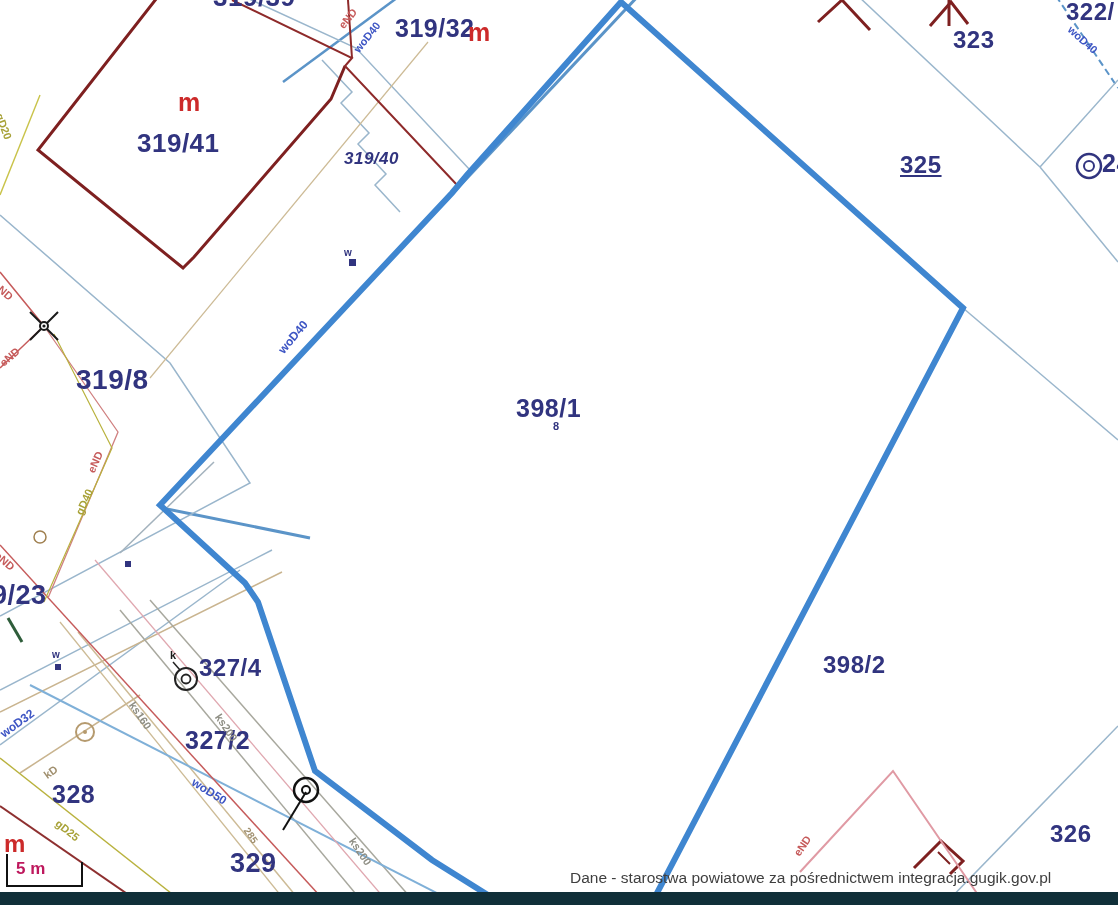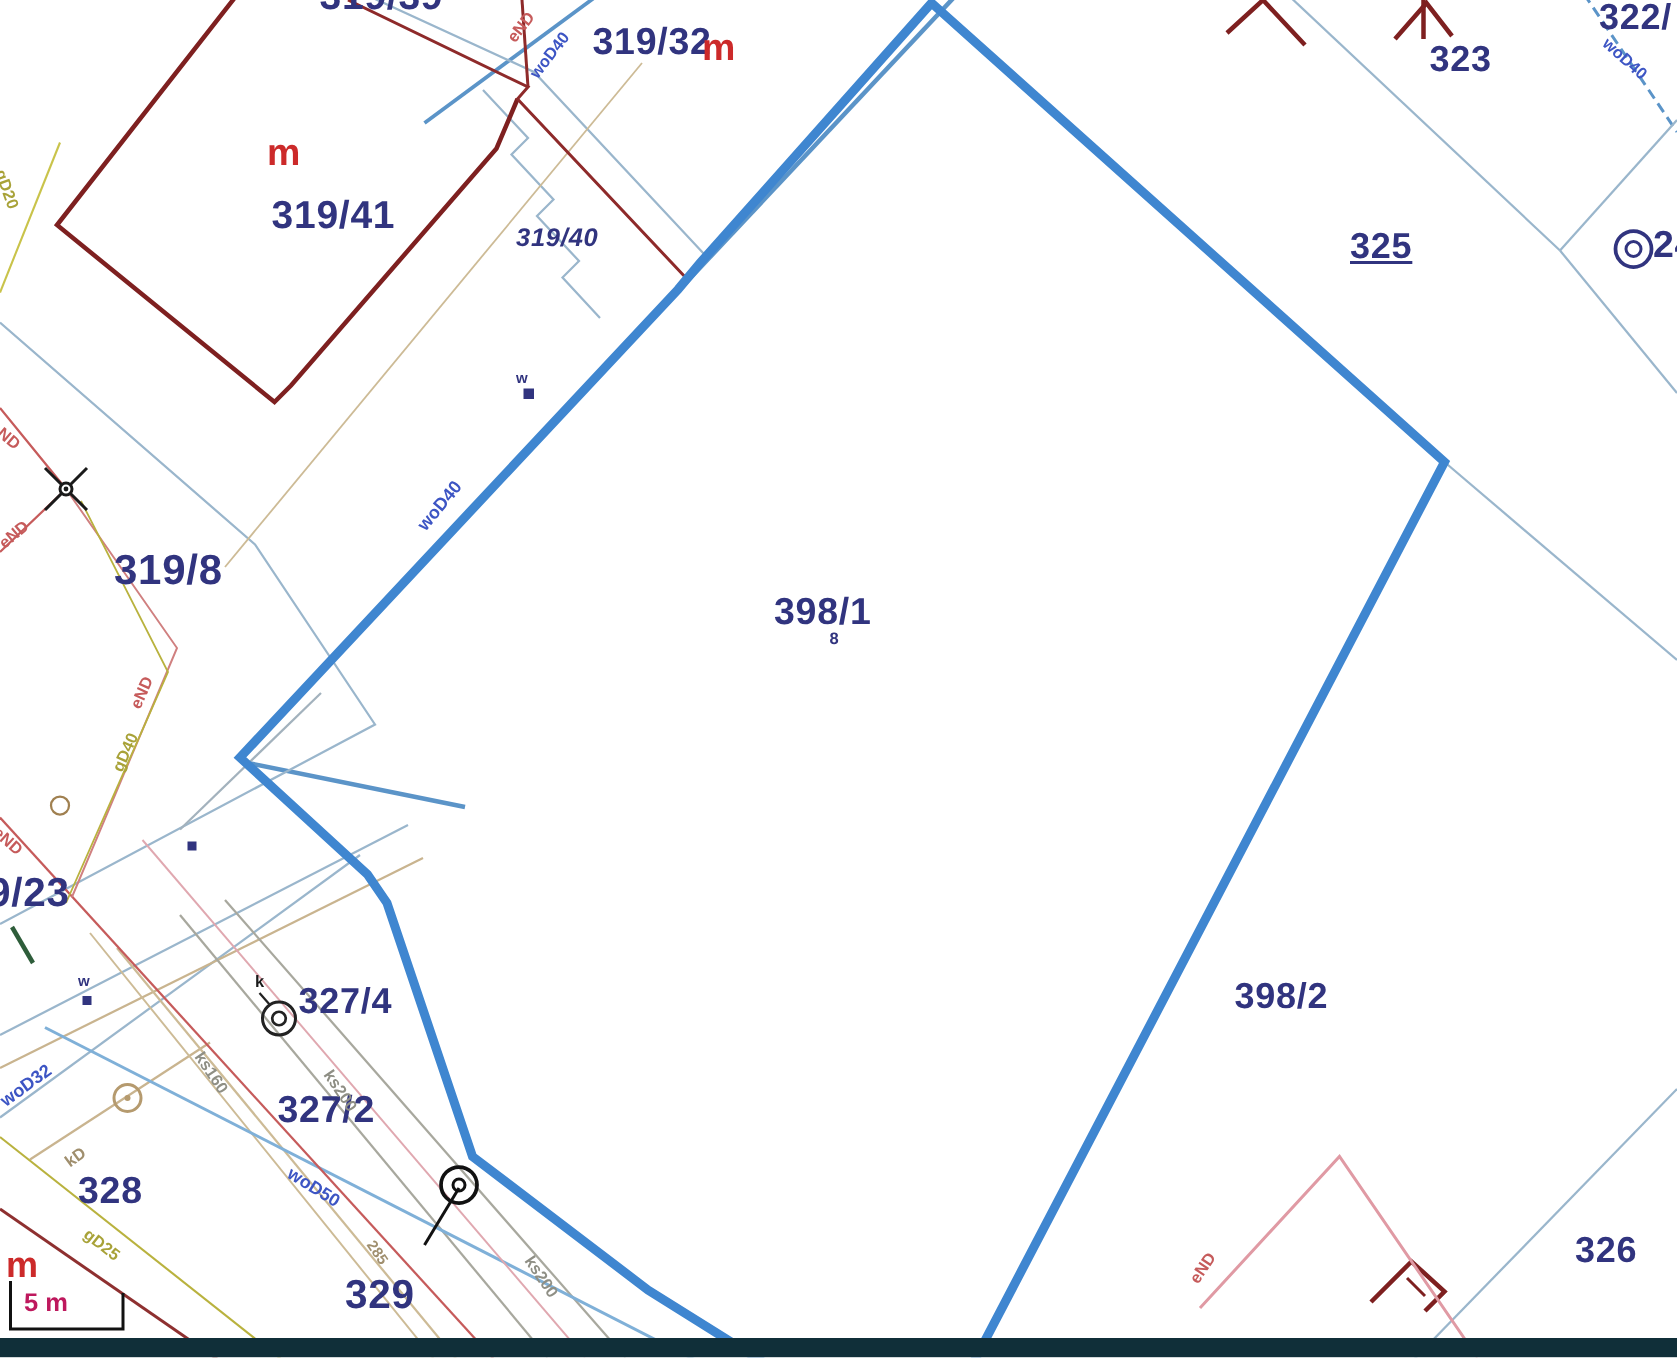--- a/index.html
+++ b/index.html
@@ -129,21 +129,21 @@
         <rect x="55" y="664" width="6" height="6"></rect>
         <rect x="125" y="561" width="6" height="6"></rect>
       </g>
     </g>
 
     <path d="M 7,854 L 7,886 L 82,886 L 82,862" stroke="#111111" stroke-width="2" fill="none"></path>
   </svg>
 
   <div class="lbl parcel" style="left:213px;top:-16px;font-size:26px;">319/39</div>
   <div class="lbl parcel" style="left:395px;top:16px;font-size:25px;">319/32</div>
-  <div class="lbl parcel" style="left:137px;top:130px;font-size:26px;margin-left:44px;">319/41</div>
+  <div class="lbl parcel" style="left:137px;top:130px;font-size:26px;">319/41</div>
   <div class="lbl parcel" style="left:344px;top:150px;font-size:17px;font-style:italic;">319/40</div>
   <div class="lbl parcel" style="left:44px;top:366px;font-size:28px;margin-left:32px;">319/8</div>
   <div class="lbl parcel" style="left:953px;top:28px;font-size:24px;">323</div>
   <div class="lbl parcel" style="left:1066px;top:0px;font-size:24px;">322/</div>
   <div class="lbl parcel" style="left:900px;top:153px;font-size:24px;text-decoration:underline;">325</div>
   <div class="lbl parcel" style="left:1102px;top:151px;font-size:25px;">24</div>
   <div class="lbl parcel" style="left:516px;top:396px;font-size:25px;">398/1</div>
   <div class="lbl parcel" style="left:553px;top:421px;font-size:11px;">8</div>
   <div class="lbl parcel" style="left:823px;top:653px;font-size:24px;">398/2</div>
   <div class="lbl parcel" style="left:1050px;top:822px;font-size:24px;">326</div>
@@ -175,16 +175,17 @@
   <div class="lbl util u-gray" style="left:356px;top:836px;transform:rotate(56deg);">ks200</div>
   <div class="lbl util u-tan" style="left:250px;top:826px;transform:rotate(56deg);font-size:10px;">285</div>
   <div class="lbl util u-blue" style="left:196px;top:776px;transform:rotate(32deg);font-size:12px;">woD50</div>
   <div class="lbl util u-red" style="left:792px;top:852px;transform:rotate(-56deg);">eND</div>
   <div class="lbl util u-navy" style="left:344px;top:248px;font-size:10px;">w</div>
   <div class="lbl util u-navy" style="left:52px;top:650px;font-size:10px;">w</div>
   <div class="lbl util u-black" style="left:170px;top:650px;font-size:11px;">k</div>
 
   <div class="scalebar-label">5 m</div>
 
+  <div class="attribution">Dane - starostwa powiatowe za pośrednictwem integracja.gugik.gov.pl</div>
 
   <div class="bottom-bar"></div>
 
 </div>
 
 </body></html>

